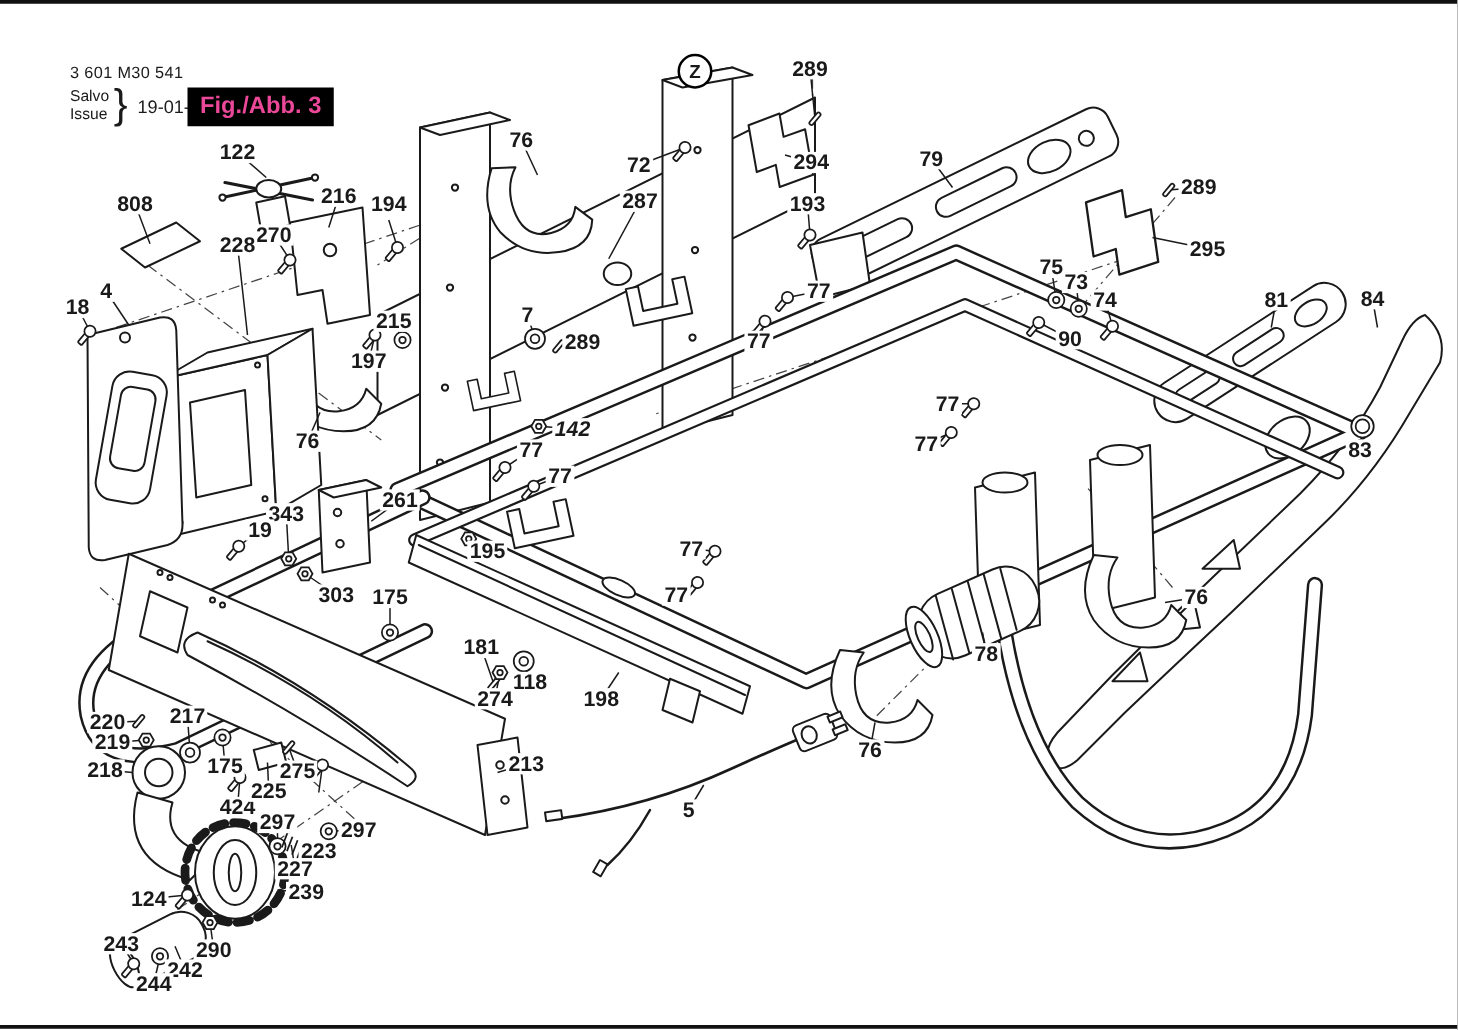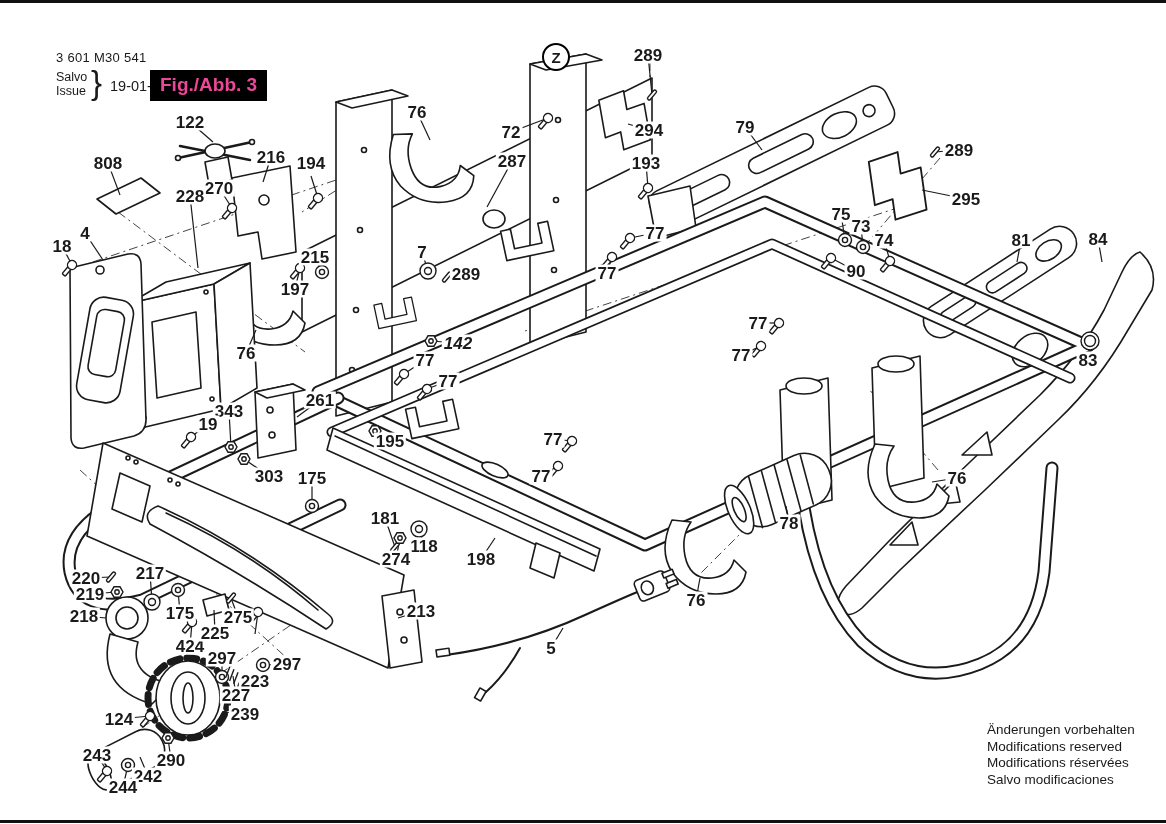--- a/index.html
+++ b/index.html
@@ -603,20 +603,14 @@
   <div class="hdr" id="stand-issue">
     <div>Salvo</div>
     <div>Issue</div>
   </div>
   <div class="hdr" id="brace">}</div>
   <div class="hdr" id="issue-date">19-01-24</div>
   <div class="hdr" id="figure-box">Fig./Abb. 3</div>
 
   <div id="balloon-z">Z</div>
 
-  <div class="hdr" id="footer-block">
-    <div>Änderungen vorbehalten</div>
-    <div>Modifications reserved</div>
-    <div>Modifications réservées</div>
-    <div>Salvo modificaciones</div>
-  </div>
 
 </div>
 
 </body></html>

